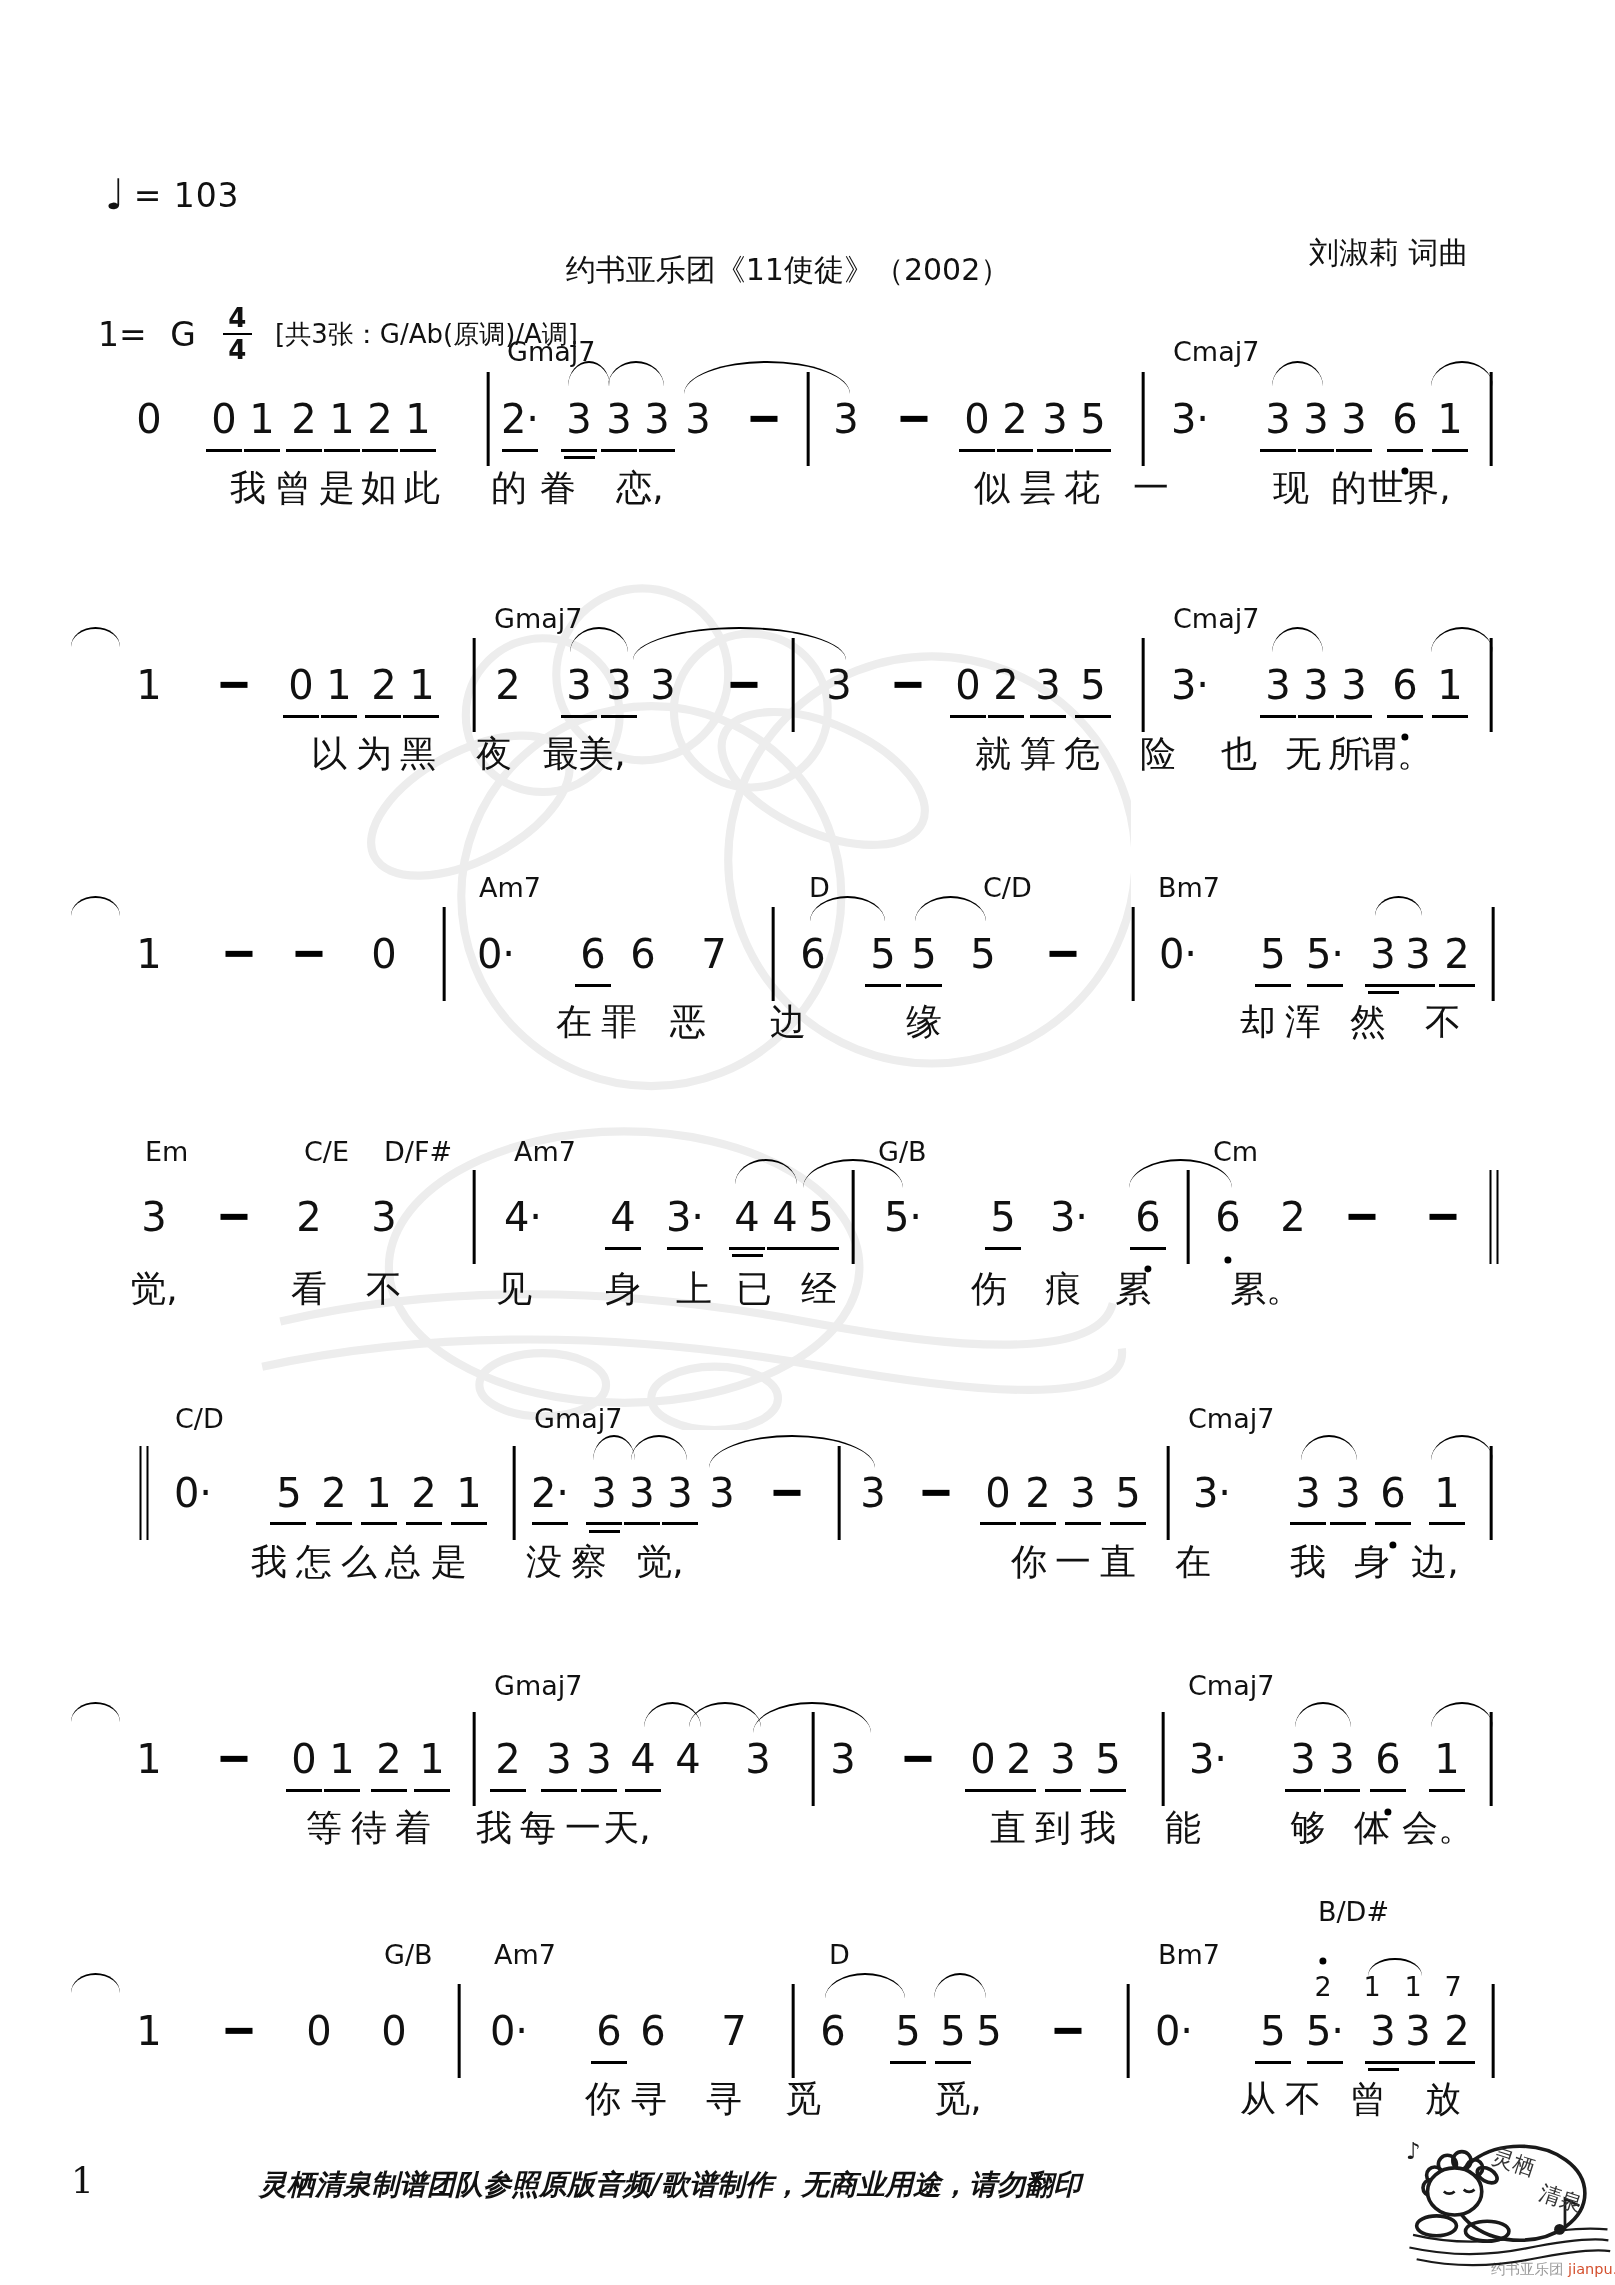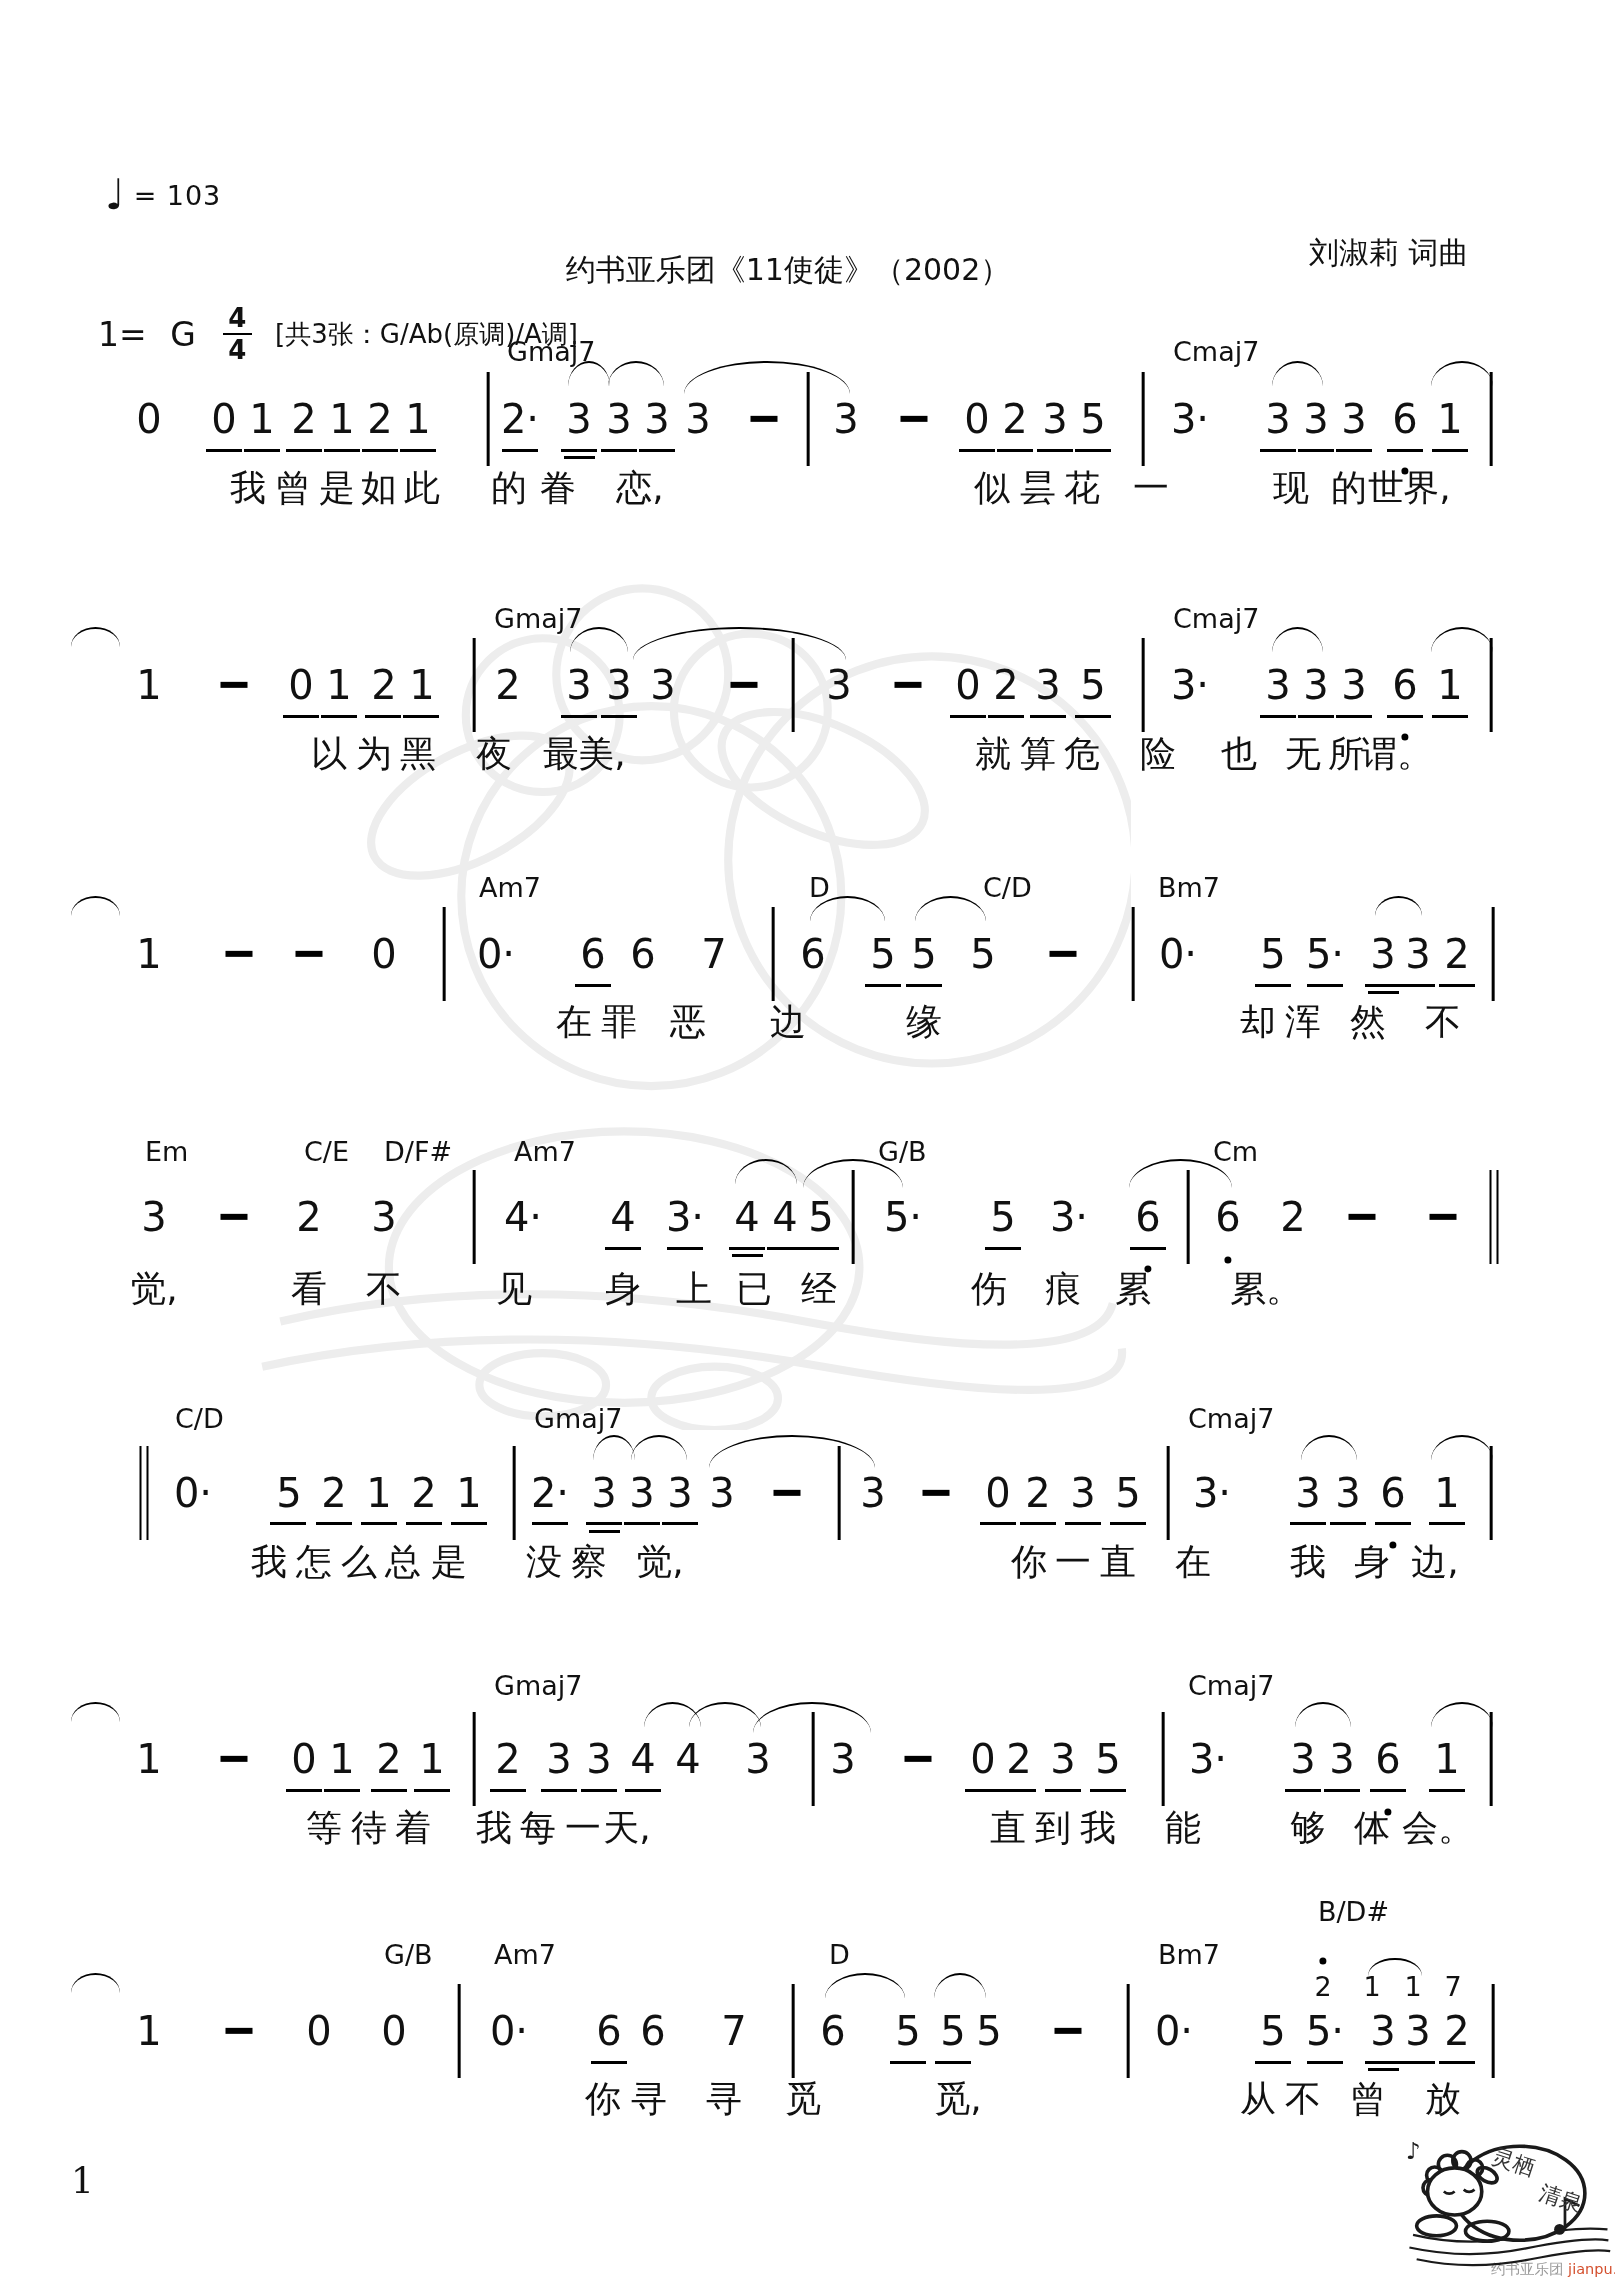--- a/index.html
+++ b/index.html
@@ -1,21 +1,21 @@
 <!DOCTYPE html>
 <html style="font-size:14.5px"><head>
 <meta charset="utf-8">
 <style>
   html,body{margin:0;padding:0;background:#fff;}
   #page{position:relative;width:1616px;height:2285px;background:#ffffff;overflow:hidden;
         font-family:"DejaVu Sans","Liberation Sans",sans-serif;color:#111;}
   
   .tempo{position:absolute;left:105px;top:174px;display:flex;align-items:center;gap:9px;}
   .tempo .glyph{font-size:42px;line-height:1;}
-  .tempo .val{font-size:27px;font-weight:500;letter-spacing:0.9px;}
+  .tempo .val{font-size:33px;font-weight:500;letter-spacing:0.9px;}
   .title{position:absolute;left:0;top:136px;width:1552px;text-align:center;
          font-size:58px;font-weight:bold;letter-spacing:0.9px;}
   .subtitle{position:absolute;left:0;top:250px;width:1576px;text-align:center;font-size:30px;}
   .composer{position:absolute;left:1309px;top:233px;font-size:30px;font-family:"DejaVu Serif","Liberation Serif",serif;}
   .keyrow{position:absolute;left:98px;top:304px;display:flex;align-items:center;}
   .keyrow .kp{font-size:33px;}
   .keyrow .kl{font-size:33px;margin-left:23.5px;}
   .frac{display:inline-block;text-align:center;font-size:26px;font-weight:bold;line-height:1.1;margin-left:27px;}
   .frac .top{display:block;border-bottom:2.7px solid #000;padding:0 5.4px 0.9px;}
   .frac .bot{display:block;padding-top:0.9px;}
@@ -71,20 +71,21 @@
     <circle cx="450" cy="430" r="210"></circle>
     <circle cx="760" cy="390" r="225"></circle>
     <ellipse cx="420" cy="840" rx="260" ry="150"></ellipse>
     <ellipse cx="330" cy="970" rx="70" ry="35"></ellipse>
     <ellipse cx="520" cy="985" rx="70" ry="35"></ellipse>
     <path d="M40 900 Q 300 840 620 900 T 960 880"></path>
     <path d="M20 950 Q 300 890 640 950 T 970 930"></path>
   </svg>
 
   <div class="pagenum">1</div>
+  <div class="credit">灵栖清泉制谱团队参照原版音频/歌谱制作，无商业用途，请勿翻印</div>
   <div class="corner">
     <span>约书亚乐团 </span><span class="domain">jianpu.cn</span>
   </div>
 
   <svg class="logo" width="208" height="154" viewBox="0 0 230 170" fill="none" stroke="#1a1a1a" stroke-width="4">
     <path d="M10 118 Q 70 132 130 120 T 225 112" stroke-width="2.5"></path>
     <path d="M6 132 Q 70 146 135 133 T 226 124" stroke-width="2.5"></path>
     <path d="M14 145 Q 75 158 140 145 T 228 136" stroke-width="2.5"></path>
     <ellipse cx="128" cy="72" rx="72" ry="52" fill="#ffffff"></ellipse>
     <circle cx="34" cy="52" r="9"></circle>

